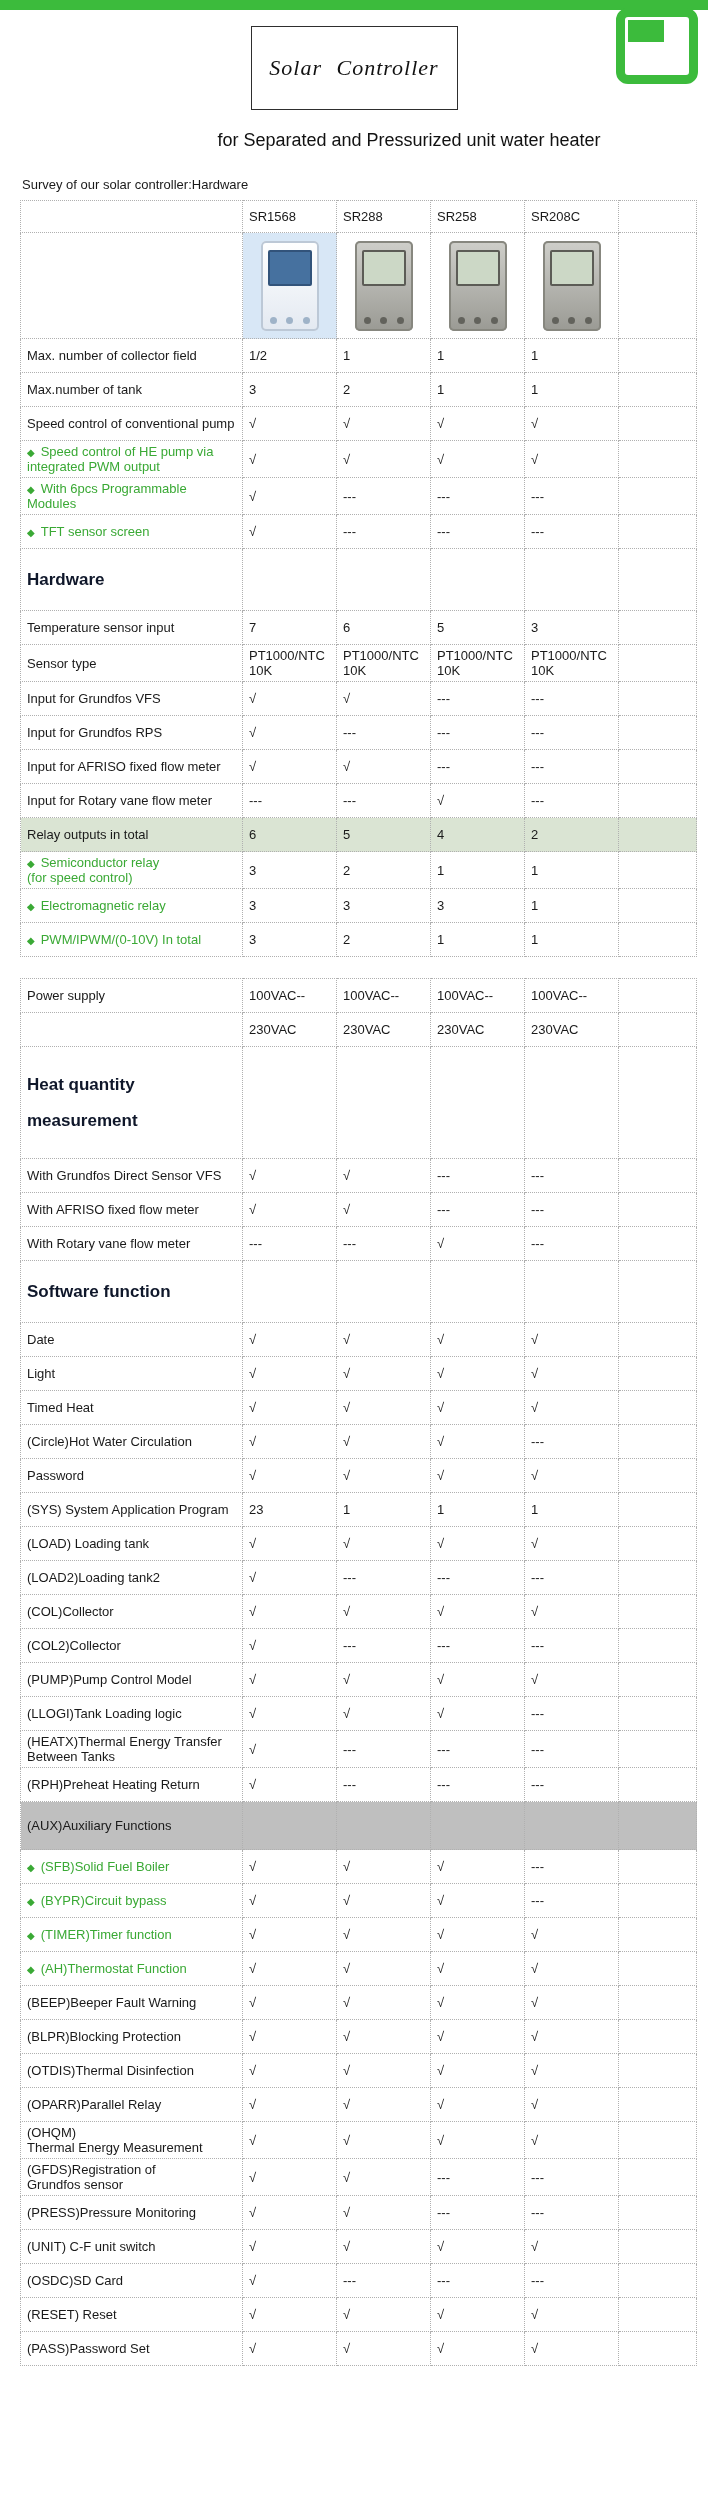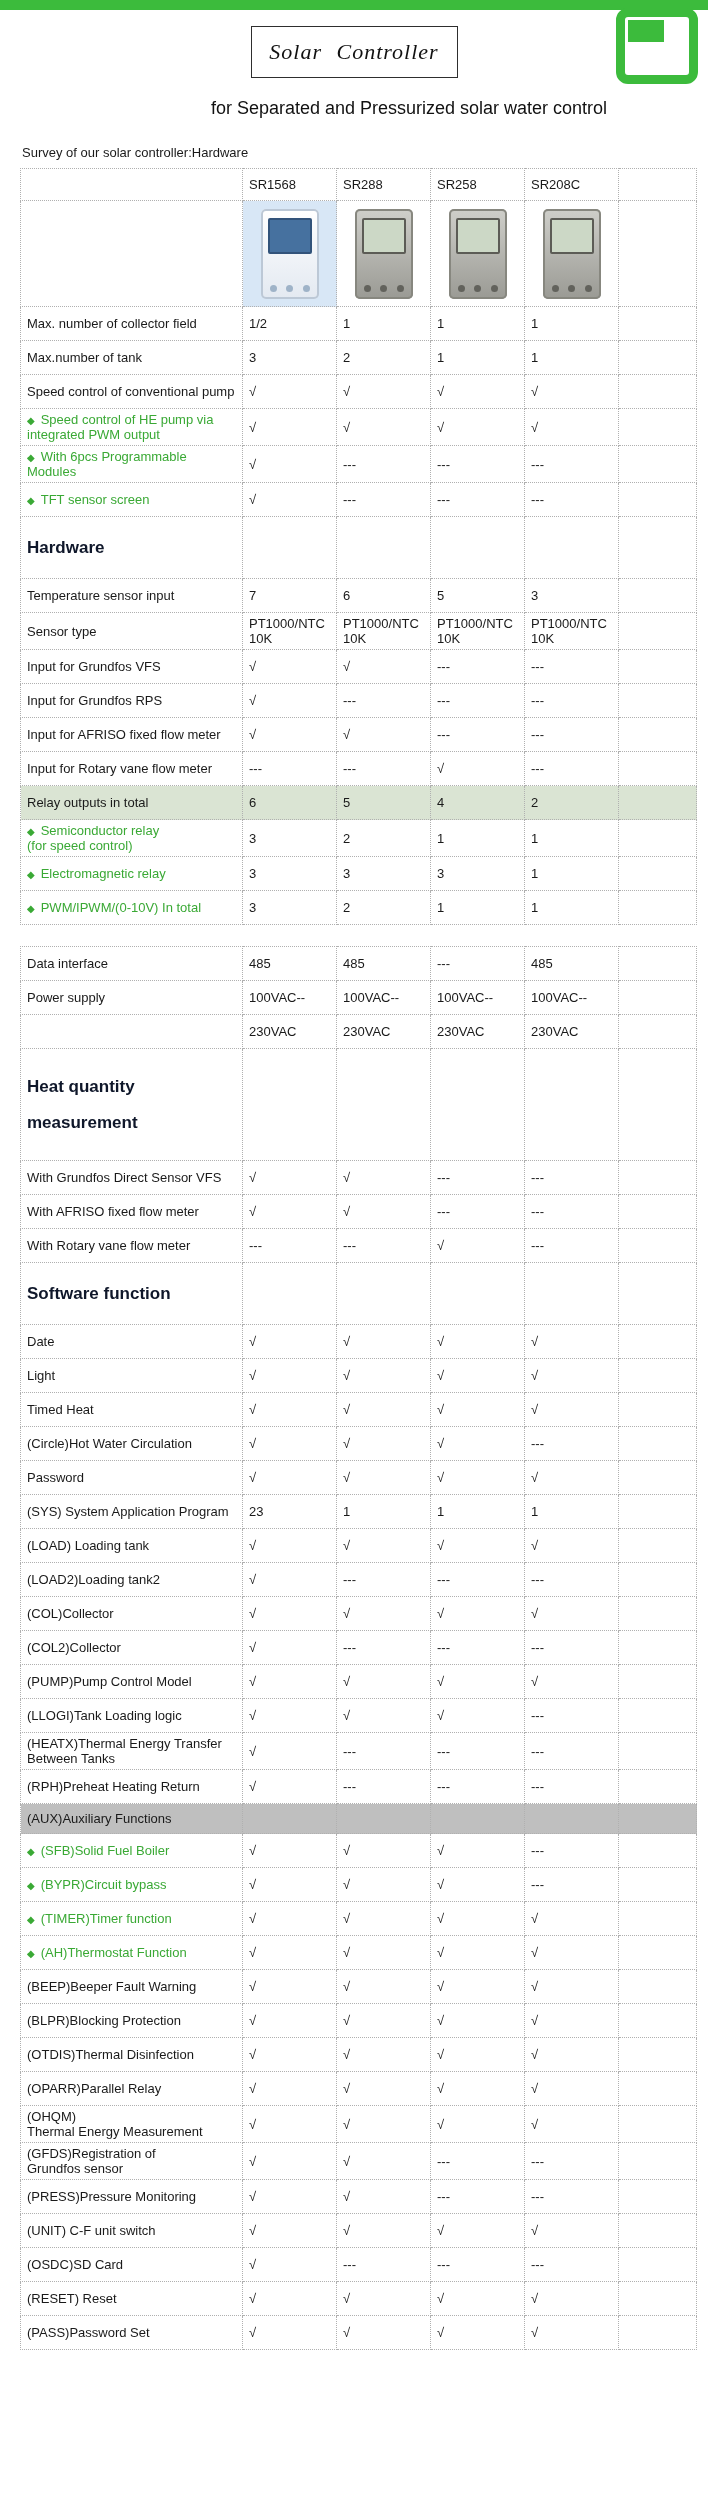--- a/index.html
+++ b/index.html
@@ -1,21 +1,21 @@
 <!DOCTYPE html>
 <html style="--green: #3CBB3C; --green-text: #3AA935; --hl-bg: #DAE4D3; --aux-bg: #BFBFBF; --photo-blue: #D8E7F6;"><head>
 <meta charset="utf-8">
 <style>
   html,body { margin:0; padding:0; background:#ffffff; }
   body { font-family:"Liberation Sans", sans-serif; color:#1a1a1a; }
   .page { position:relative; width:708px; height:2512px; margin:0 auto; background:#fff; overflow:hidden; }
 
   .top-bar { height:10px; width:100%; background:var(--green,#3CBB3C); }
 
-  .title-box { width:205px; margin:16px auto 0; border:1px solid #2e2e2e; padding:12px 0;
+  .title-box { width:205px; margin:16px auto 0; border:1px solid #2e2e2e; padding:28px 0;
                text-align:center; font-family:"Liberation Serif", serif; font-style:italic;
                font-size:22px; word-spacing:8px; letter-spacing:1px; color:#111; }
 
   .app-icon { position:absolute; top:8px; right:10px; width:64px; height:58px;
               border:9px solid var(--green,#3CBB3C); border-radius:12px; background:#fff; }
   .app-icon .blk { position:absolute; top:3px; left:3px; width:36px; height:22px; background:var(--green,#3CBB3C); }
 
   .subtitle { margin-top:20px; padding-left:110px; text-align:center; font-size:18px; color:#111; }
   .survey { margin:26px 2px 8px 22px; font-size:13px; }
 
@@ -25,21 +25,21 @@
   tr.data td { height:34px; }
   td.extra { border-style:dashed; }
 
   .phead { height:32px; }
   .diamond { color:var(--green-text,#3AA935); font-size:10px; margin-right:6px; }
   .lbl { color:#1a1a1a; }
   .lbl.green { color:var(--green-text,#3AA935); }
   .l2 { display:block; }
 
   tr.hl td { background:var(--hl-bg,#DAE4D3); }
-  tr.full td { background:var(--aux-bg,#BFBFBF); height:30px; }
+  tr.full td { background:var(--aux-bg,#BFBFBF); height:48px; }
 
   tr.section-row td { height:62px; }
   tr.section-row .lbl { font-size:17px; font-weight:bold; color:#0f172a; }
   tr.section-row.tall td { height:112px; }
   tr.section-row.tall .l2 { margin-top:16px; }
 
   tr.gap td { border:none; height:22px; padding:0; }
 
   td.img-cell { height:106px; padding:4px; }
   td.blue-bg { background:var(--photo-blue,#D8E7F6); }
@@ -61,21 +61,21 @@
   <div class="top-bar"></div>
 
   <div class="app-icon">
     <div class="blk"></div>
   </div>
 
   <div class="title-box">
     <span>Solar Controller</span>
   </div>
 
-  <div class="subtitle">for Separated and Pressurized solar water control</div>
+  <div class="subtitle">for Separated and Pressurized unit water heater</div>
 
   <div class="survey">Survey of our solar controller:Hardware</div>
 
   <table class="spec">
     <colgroup>
       <col style="width:222px">
         <col style="width:94px">
         <col style="width:94px">
       <col style="width:94px">
         <col style="width:94px">
@@ -269,28 +269,20 @@
           <td class="val">3</td>
           <td class="val">2</td>
           <td class="val">1</td>
           <td class="val">1</td>
           <td class="extra"></td>
         </tr>
         <tr class="gap">
           <td class="gap-cell" colspan="6"></td>
         </tr>
         <tr class="data">
-          <td class="lbl"><span class="l1">Data interface</span></td>
-          <td class="val">485</td>
-          <td class="val">485</td>
-          <td class="val">---</td>
-          <td class="val">485</td>
-          <td class="extra"></td>
-        </tr>
-        <tr class="data">
           <td class="lbl"><span class="l1">Power supply</span></td>
           <td class="val">100VAC--</td>
           <td class="val">100VAC--</td>
           <td class="val">100VAC--</td>
           <td class="val">100VAC--</td>
           <td class="extra"></td>
         </tr>
         <tr class="data">
           <td class="lbl"><span class="l1"></span></td>
           <td class="val">230VAC</td>

